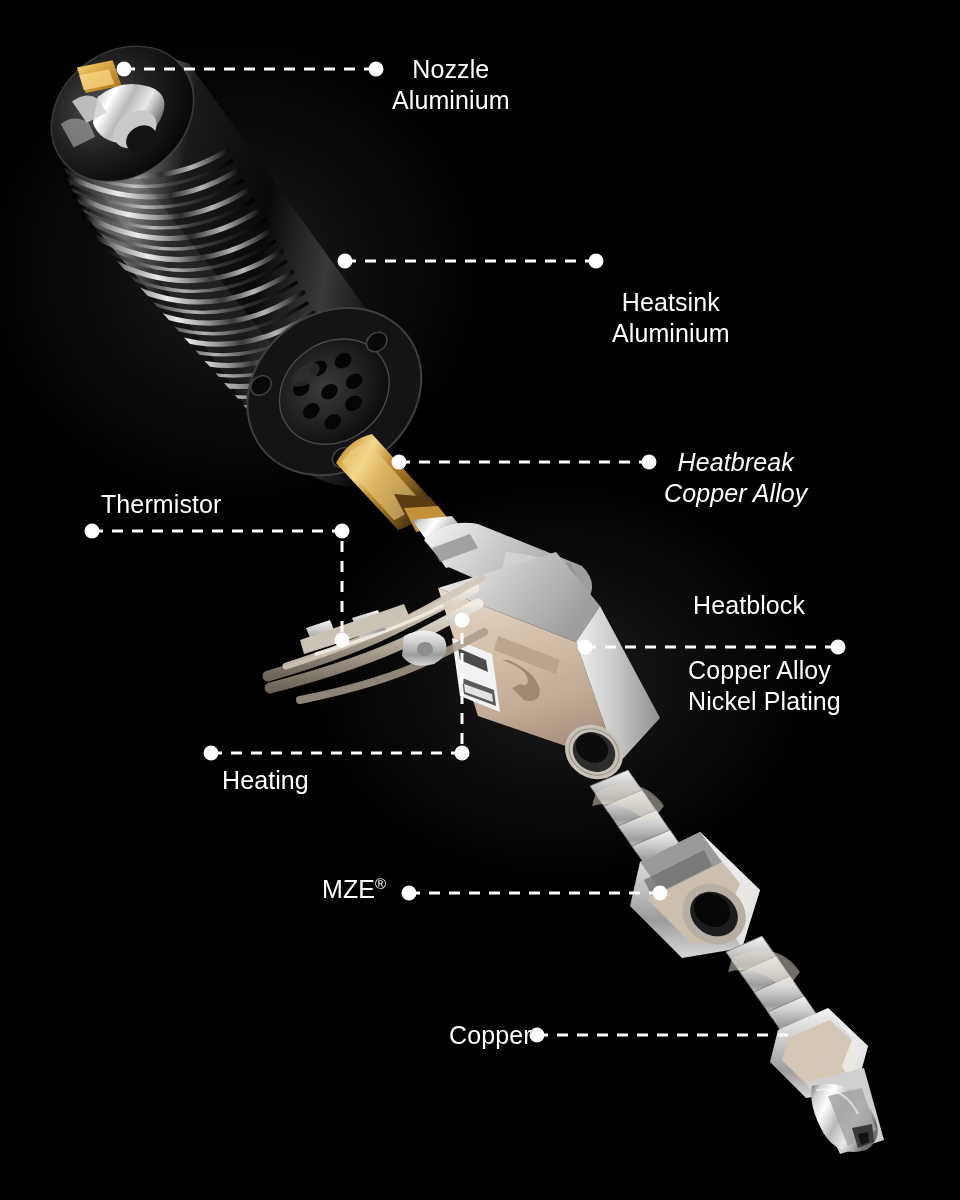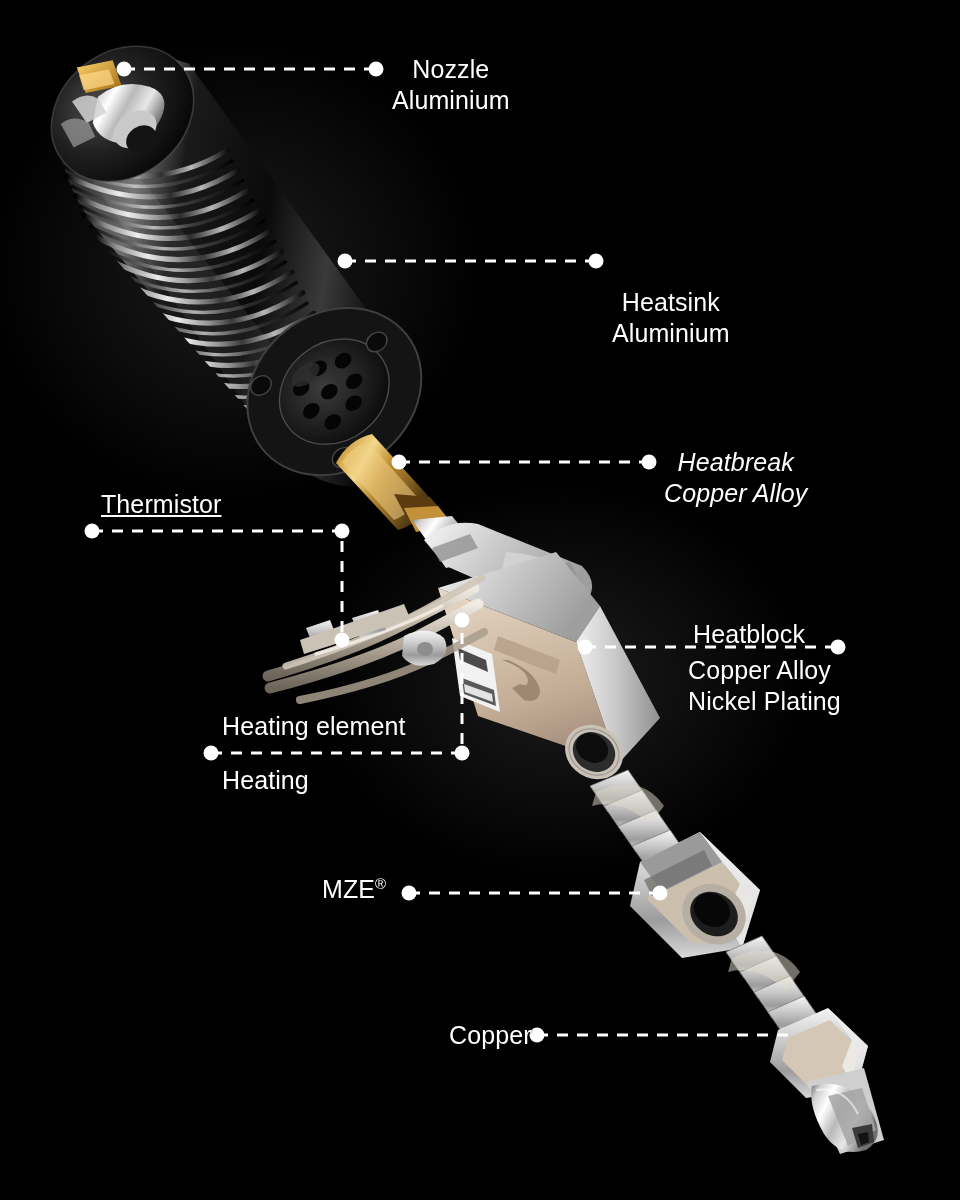--- a/index.html
+++ b/index.html
@@ -40,23 +40,23 @@
   .sup{
     font-size:15px;
     vertical-align:super;
     line-height:0;
   }
 
   
   #lab-adapter      {left:392px; top:54px;}
   #lab-heatsink     {left:612px; top:247px;margin-top:40px;}
   #lab-heatbreak    {left:664px; top:447px;font-style:italic;}
-  #lab-heatblock-t  {left:693px; top:619px;text-align:center;}
+  #lab-heatblock-t  {left:693px; top:590px;text-align:center;}
   #lab-heatblock-b  {left:688px; top:655px;}
-  #lab-thermistor   {left:101px; top:489px;text-decoration:underline;}
+  #lab-thermistor   {left:101px; top:489px;}
   #lab-heating-t    {left:222px; top:711px;}
   #lab-heating-b    {left:222px; top:765px;}
   #lab-mze          {left:322px; top:874px;}
   #lab-nozzle       {left:449px; top:1020px;}
 </style>
 </head>
 <body>
 
 <div id="stage">
 
@@ -386,23 +386,20 @@
   </div>
   <div class="label" id="lab-heatblock-b">
     <span class="l1">Copper Alloy</span>
     <span class="l2">Nickel Plating</span>
   </div>
 
   <div class="label" id="lab-thermistor">
     <span class="l1">Thermistor</span>
   </div>
 
-  <div class="label" id="lab-heating-t">
-    <span class="l1">Heating element</span>
-  </div>
   <div class="label" id="lab-heating-b">
     <span class="l1">Heating</span>
   </div>
 
   <div class="label" id="lab-mze">
     <span class="l1"><span>MZE</span><span class="sup">®</span></span>
   </div>
 
   <div class="label" id="lab-nozzle">
     <span class="l1">Copper</span>

